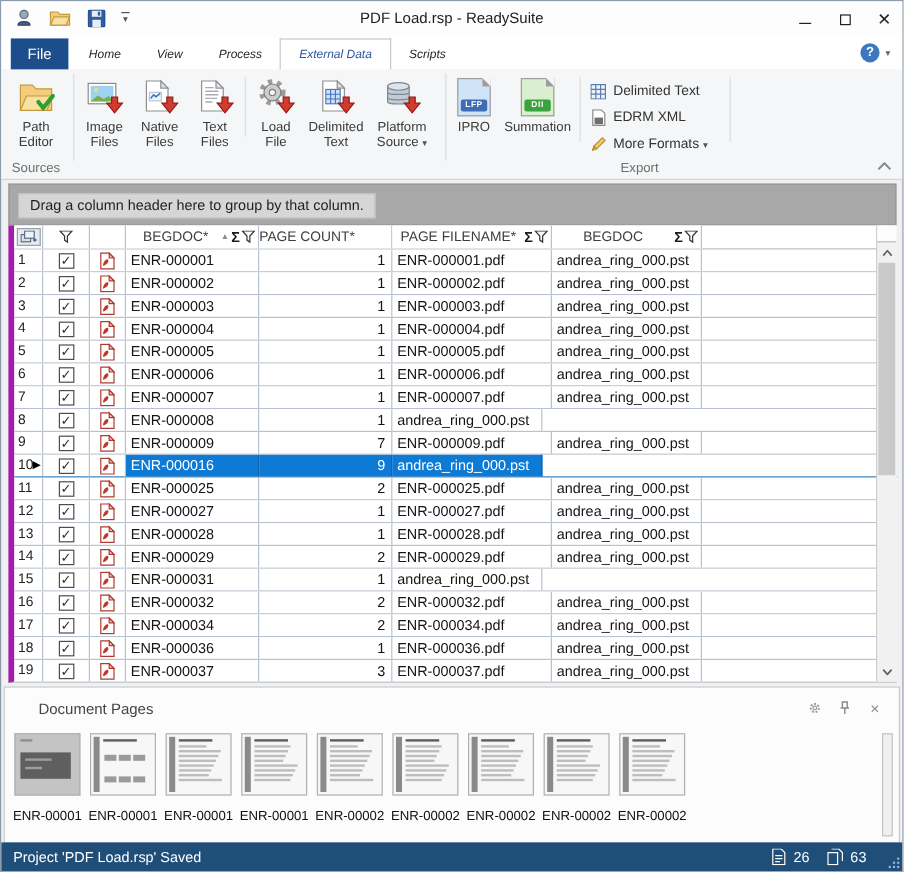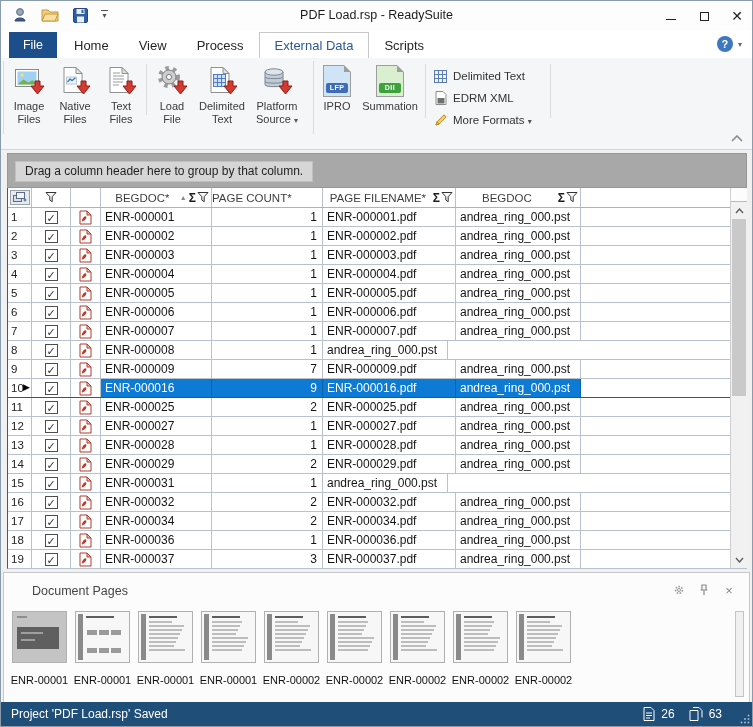--- a/index.html
+++ b/index.html
@@ -17,21 +17,21 @@
   .wbtn{width:14px;height:14px;display:flex;align-items:center;justify-content:center;color:#222;cursor:default;}
   .wb-min{width:10px;height:1px;background:#222;margin-top:6px;}
   .wb-max{width:9px;height:9px;border:1px solid #222;}
   .wb-close{font-size:14px;line-height:14px;color:#222;}
 
   
   .tabrow{position:absolute;top:30px;left:0;right:0;height:27px;background:#ffffff;}
   .file-tab{position:absolute;left:8px;top:1px;width:48px;height:26px;background:#1d4e8c;color:#fff;
             font-size:12.5px;display:flex;align-items:center;justify-content:center;}
   .tabs{position:absolute;left:58px;top:1px;height:26px;display:flex;}
-  .tab{padding:0 15px;font-size:13px;color:#262626;display:flex;align-items:center;}
+  .tab{padding:0 15px;font-size:10px;color:#262626;display:flex;align-items:center;font-style:italic;}
   .tab.active{background:#fff;border:1px solid #c9c9c9;border-bottom:none;color:#2b579a;}
   .helpbox{position:absolute;right:10px;top:5px;display:flex;align-items:center;gap:5px;}
   .help-circle{width:16px;height:16px;border-radius:50%;background:#3c77c0;color:#fff;font-size:11px;font-weight:bold;
                display:flex;align-items:center;justify-content:center;}
   .help-caret{font-size:8px;color:#666;}
 
   
   .ribbon{position:absolute;top:57px;left:0;right:0;height:92px;background:#f5f6f7;border-bottom:1px solid #d5d5d5;display:flex;}
   .rgroup{position:relative;height:100%;padding-top:5px;}
   .glabel{position:absolute;bottom:3px;left:0;right:0;text-align:center;font-size:11px;color:#6e6e6e;}
@@ -53,21 +53,21 @@
               border-left:7px solid #9d9d9d;border-top:7px solid #f5f6f7;}
   .xbadge{position:absolute;left:2px;right:2px;bottom:3px;height:10px;border-radius:2px;color:#fff;
           font-size:7px;font-weight:bold;display:flex;align-items:center;justify-content:center;letter-spacing:.5px;}
 
   
   .groupby{position:absolute;top:152px;left:6px;right:5px;height:35px;background:#a8a8a8;border:1px solid #979797;}
   .groupby-box{position:absolute;left:7px;top:7px;height:21px;line-height:19px;padding:0 9px;background:#d6d6d6;
                border:1px solid #c0c0c0;font-size:12px;color:#1f1f1f;}
 
   
-  .grid-wrap{position:absolute;top:187px;left:6px;right:5px;height:381px;background:#f6f6f6;border-left:1px solid #a21caf;border-bottom:1px solid #b3b3b3;}
+  .grid-wrap{position:absolute;top:187px;left:6px;right:5px;height:381px;background:#f6f6f6;border-left:5px solid #a21caf;border-bottom:1px solid #b3b3b3;}
   .ghead{display:flex;height:20px;background:#fff;border-bottom:1px solid #a9b4c2;font-size:11.5px;color:#3f3f3f;}
   .gc{display:flex;align-items:center;border-right:1px solid #b8c2ce;height:100%;overflow:hidden;}
   .hc{background:#fff;}
   .c-num{width:24px;padding-left:3px;position:relative;}
   .c-chk{width:39px;justify-content:center;}
   .c-pdf{width:30px;justify-content:center;}
   .c-beg{width:111px;padding-left:4px;}
   .c-cnt{width:111px;justify-content:flex-end;padding-right:5px;gap:42px;}
   .c-fil{width:133px;padding-left:4px;}
   .c-fol{width:125px;padding-left:4px;}
@@ -173,20 +173,35 @@
       <div class="tab active">External Data</div>
       <div class="tab">Scripts</div>
     </div>
     <div class="helpbox">
       <span class="help-circle">?</span>
       <span class="help-caret">▾</span>
     </div>
   </div>
 
   <div class="ribbon">
+    <div class="rgroup g-sources">
+      <div class="bigrow" style="justify-content:center;">
+        <div class="bigbtn">
+          <span class="bicon">
+            <svg width="32" height="32" viewBox="0 0 32 32">
+                <path d="M3 6 h10 l3 3 h13 v18 H3 z" fill="#f3cd7c" stroke="#c49a3d"></path>
+                <path d="M3 27 l5-12 h22 l-5 12 z" fill="#f8dfa2" stroke="#c49a3d"></path>
+                <path d="M18 20 l4 5 8-10" fill="none" stroke="#2f9e2f" stroke-width="3.5" stroke-linecap="round"></path>
+              </svg>
+          </span>
+          <span style="width:44px;">Path Editor</span>
+        </div>
+      </div>
+      <div class="glabel">Sources</div>
+    </div>
     <div class="vsep"></div>
 
     <div class="rgroup g-import">
       <div class="bigrow">
         <div class="bigbtn" style="width:46px">
           <span class="bicon">
             <svg width="32" height="32" viewBox="0 0 32 32">
                 <rect x="2.5" y="4.5" width="23" height="17" fill="#fff" stroke="#8a8a8a"></rect>
                 <rect x="4.5" y="6.5" width="19" height="13" fill="#9ed1f2"></rect>
                 <path d="M4.5 19.5 l6-5 5 3 4-2.5 4 4.5 z" fill="#78b04e"></path>
@@ -315,20 +330,21 @@
               <svg width="14" height="14" viewBox="0 0 14 14">
                   <path d="M2 12 l1-3.2 7-7 2.2 2.2 -7 7 z" fill="#f5cd5d" stroke="#b98f2f"></path>
                   <path d="M2 12 l3.2-1 -2.2-2.2 z" fill="#e8b28a" stroke="#b98f2f"></path>
                 </svg>
             </span>
             <span><span>More Formats</span> <span class="caret-inline">▾</span></span>
           </div>
         </div>
         <div class="vsep" style="margin:1px 3px 12px 3px;"></div>
       </div>
+      <div class="glabel" style="right:60px;">Export</div>
       <span class="collapse-chevron">
         <svg width="12" height="7" viewBox="0 0 12 7">
             <polyline points="1,6 6,1 11,6" fill="none" stroke="#8a8a8a" stroke-width="1.6"></polyline>
           </svg>
       </span>
     </div>
   </div>
 
   <div class="groupby">
     <div class="groupby-box">Drag a column header here to group by that column.</div>
@@ -570,21 +586,20 @@
           </div>
           <div class="gc c-pdf">
             <svg width="13" height="15" viewBox="0 0 13 15">
               <path d="M1 1 h7 l4 4 v9 H1 z" fill="#fff" stroke="#b03a2e"></path>
               <path d="M8 1 l4 4 h-4 z" fill="#ecc6bc" stroke="#b03a2e"></path>
               <path d="M3.1 11.6 c-1-1.8 2.2-6.4 3.7-5.3 1.6 1.1-0.3 4.3-3.7 5.3 z" fill="#c0392b"></path>
             </svg>
           </div>
           <div class="gc c-beg">ENR-000016</div>
           <div class="gc c-cnt">9</div>
-          <div class="gc c-fil">ENR-000016.pdf</div>
           <div class="gc c-fol">andrea_ring_000.pst</div>
         </div>
         <div class="grow">
           <div class="gc c-num">
             <span class="num">11</span>
           </div>
           <div class="gc c-chk">
             <span class="cb">✓</span>
           </div>
           <div class="gc c-pdf">

